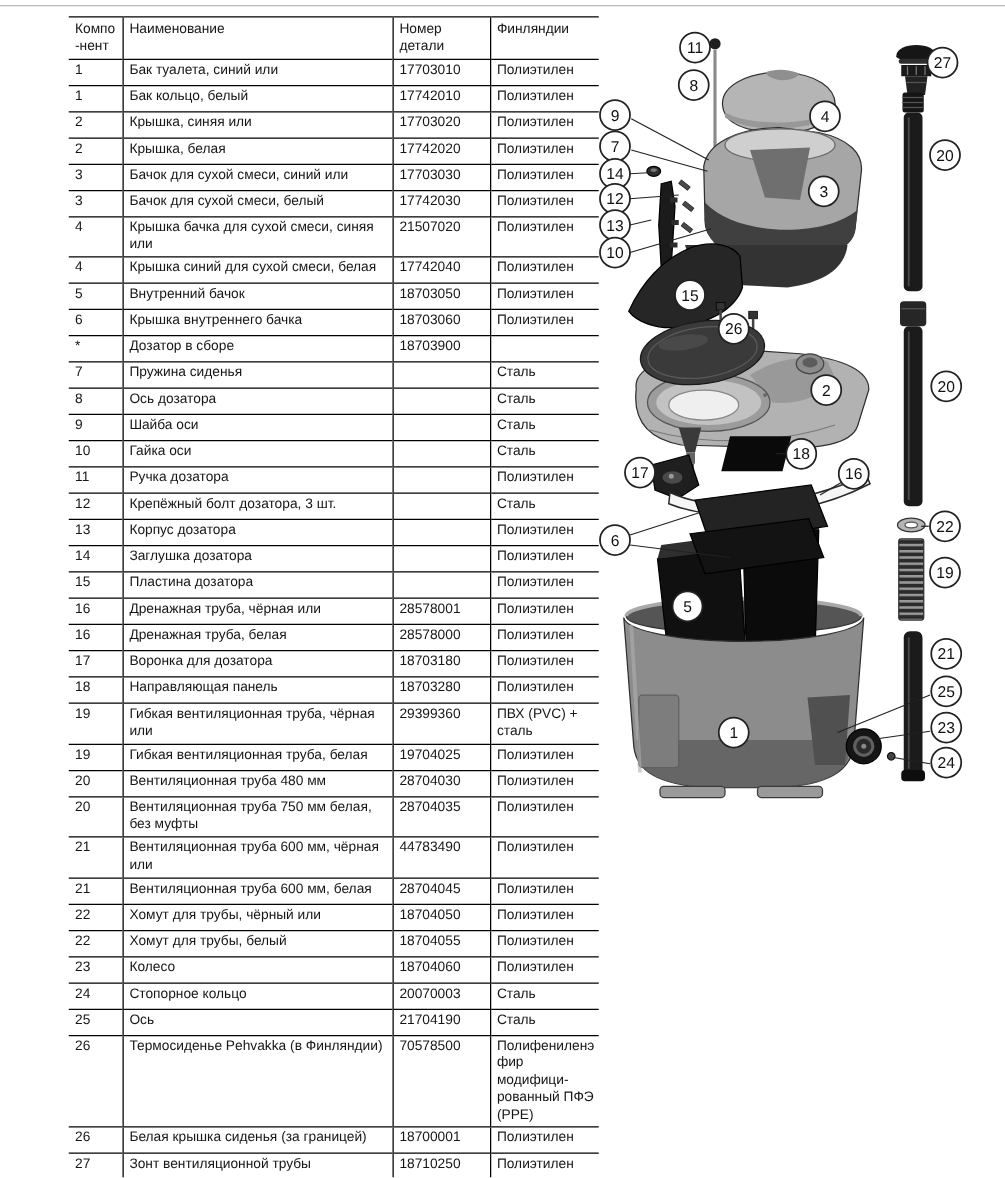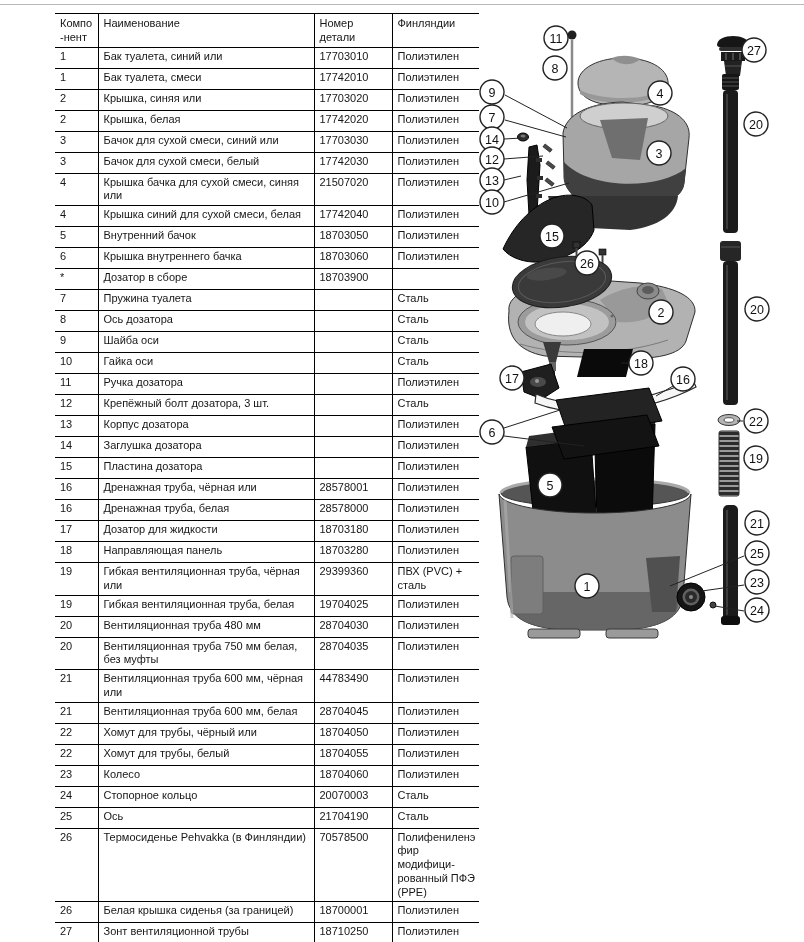--- a/index.html
+++ b/index.html
@@ -44,21 +44,21 @@
     </thead>
     <tbody id="rows">
         <tr>
           <td class="">1</td>
           <td class="bl">Бак туалета, синий или</td>
           <td class="bl">17703010</td>
           <td class="bl">Полиэтилен</td>
         </tr>
         <tr>
           <td class="">1</td>
-          <td class="bl">Бак туалета, смеси</td>
+          <td class="bl">Бак кольцо, белый</td>
           <td class="bl">17742010</td>
           <td class="bl">Полиэтилен</td>
         </tr>
         <tr>
           <td class="">2</td>
           <td class="bl">Крышка, синяя или</td>
           <td class="bl">17703020</td>
           <td class="bl">Полиэтилен</td>
         </tr>
         <tr>
@@ -104,21 +104,21 @@
           <td class="bl">Полиэтилен</td>
         </tr>
         <tr>
           <td class="">*</td>
           <td class="bl">Дозатор в сборе</td>
           <td class="bl">18703900</td>
           <td class="bl"></td>
         </tr>
         <tr>
           <td class="">7</td>
-          <td class="bl">Пружина туалета</td>
+          <td class="bl">Пружина сиденья</td>
           <td class="bl"></td>
           <td class="bl">Сталь</td>
         </tr>
         <tr>
           <td class="">8</td>
           <td class="bl">Ось дозатора</td>
           <td class="bl"></td>
           <td class="bl">Сталь</td>
         </tr>
         <tr>
@@ -170,21 +170,21 @@
           <td class="bl">Полиэтилен</td>
         </tr>
         <tr>
           <td class="">16</td>
           <td class="bl">Дренажная труба, белая</td>
           <td class="bl">28578000</td>
           <td class="bl">Полиэтилен</td>
         </tr>
         <tr>
           <td class="">17</td>
-          <td class="bl">Дозатор для жидкости</td>
+          <td class="bl">Воронка для дозатора</td>
           <td class="bl">18703180</td>
           <td class="bl">Полиэтилен</td>
         </tr>
         <tr>
           <td class="">18</td>
           <td class="bl">Направляющая панель</td>
           <td class="bl">18703280</td>
           <td class="bl">Полиэтилен</td>
         </tr>
         <tr>

